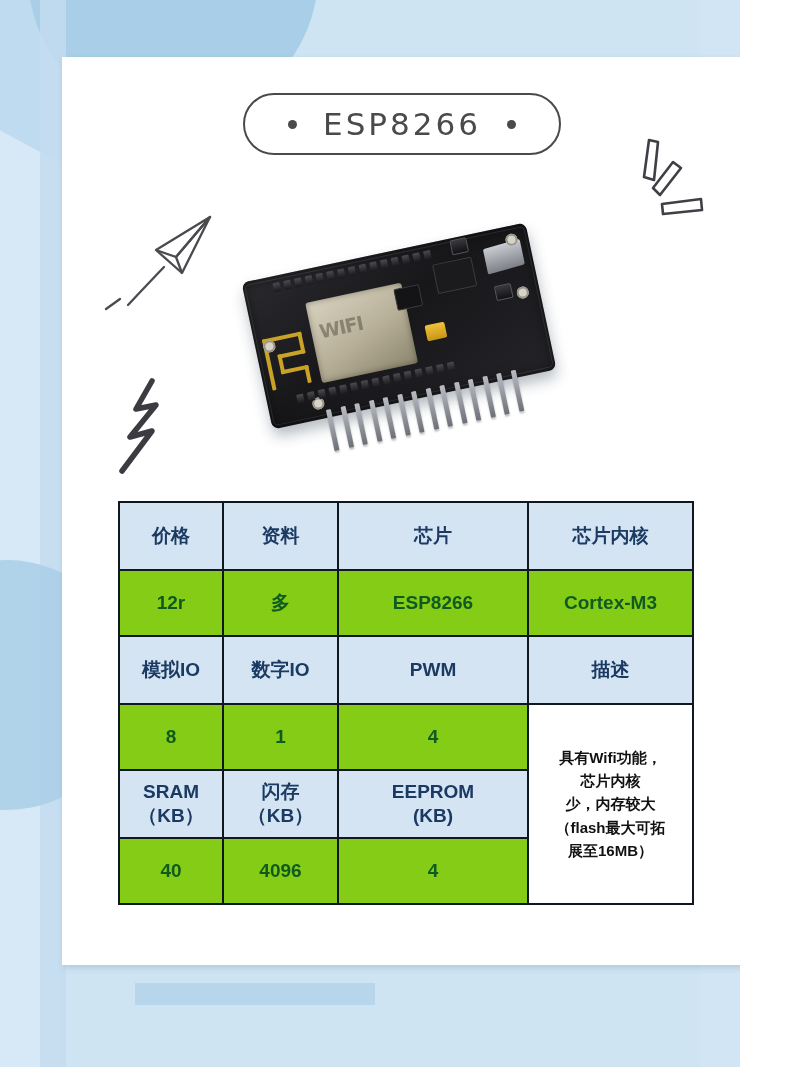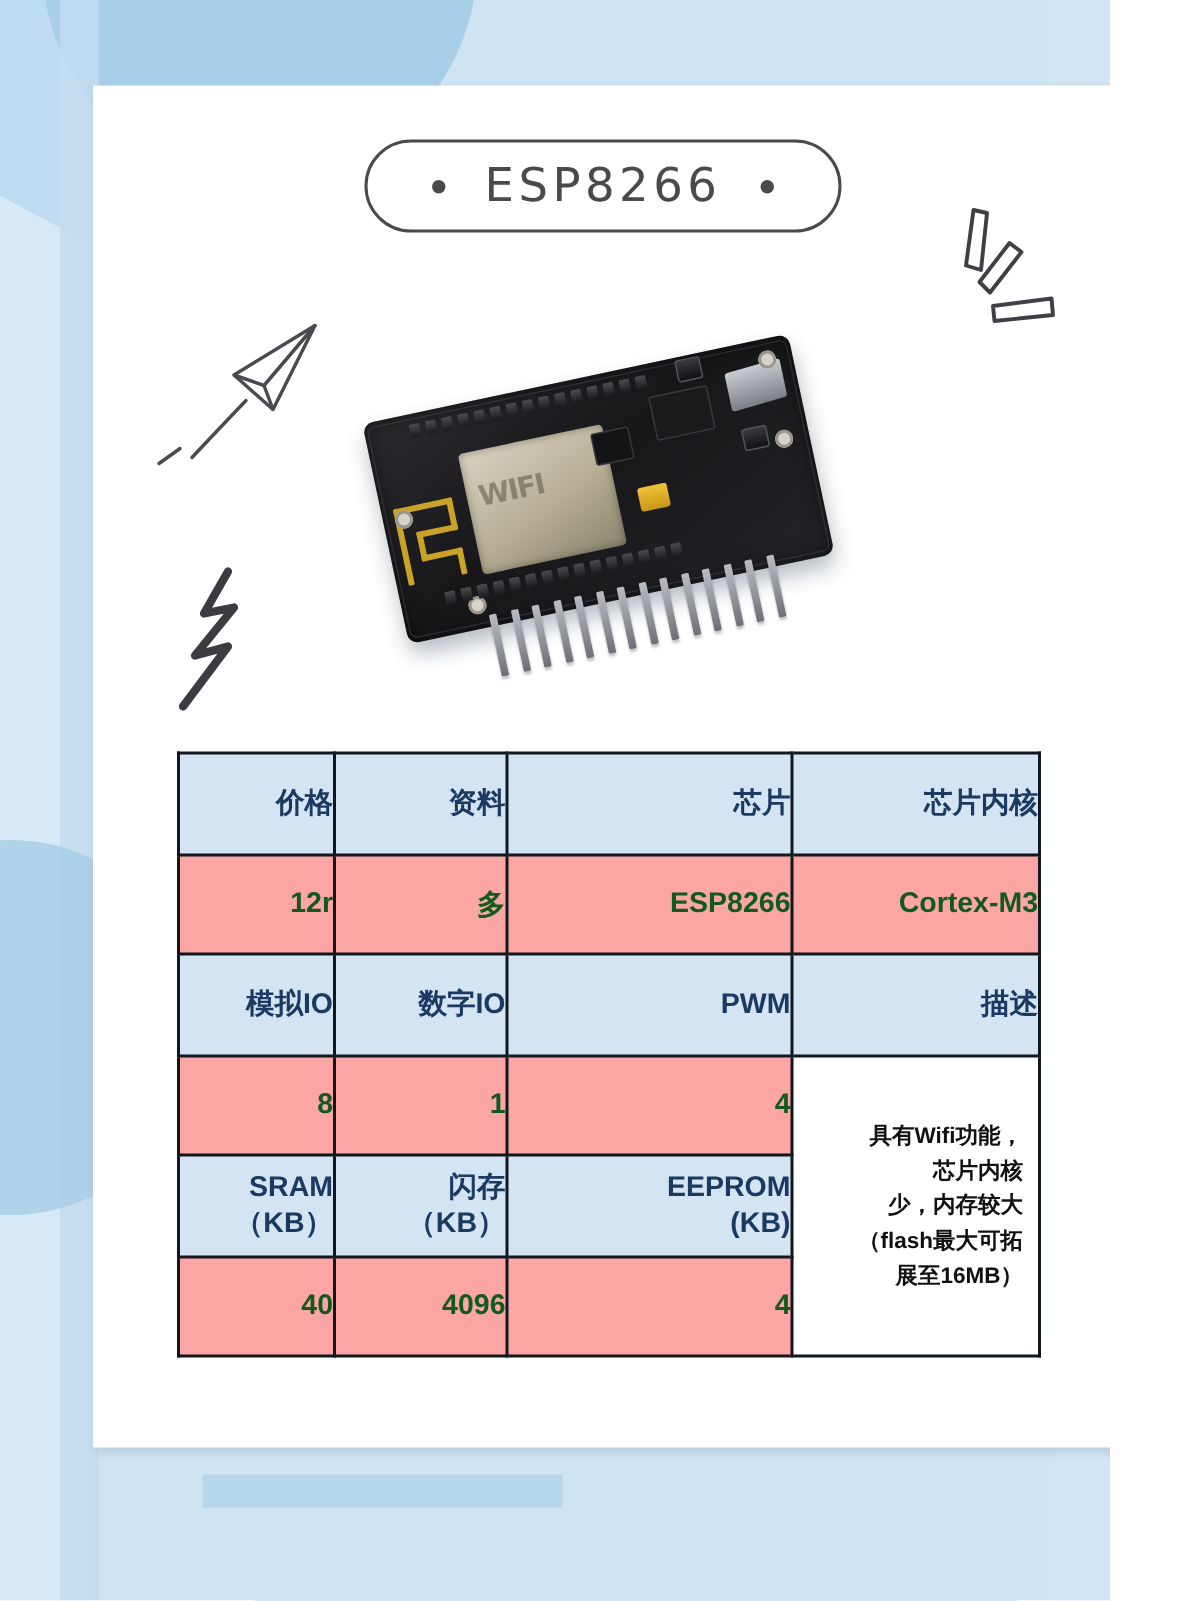--- a/index.html
+++ b/index.html
@@ -199,34 +199,34 @@
   
   .spec-table {
     position: absolute;
     left: 56px; top: 444px;
     width: 574px;
     border-collapse: collapse;
     table-layout: fixed;
   }
   .spec-table td {
     border: 2px solid #10171f;
-    text-align: right;
+    text-align: center;
     vertical-align: middle;
     font-weight: bold;
     font-family: "Liberation Sans", "DejaVu Sans", sans-serif;
   }
   .hdr-cell {
     background: #d4e4f2;
     color: #1b3a63;
     font-size: 19px;
     height: 68px;
     line-height: 1.25;
   }
   .val-cell {
-    background: #fca5a5;
+    background: #84cc16;
     color: #105a20;
     font-size: 19px;
     height: 66px;
   }
   .desc-cell {
     background: #ffffff;
     color: #111111;
     font-size: 15px;
     line-height: 1.55;
     padding: 6px 10px;

